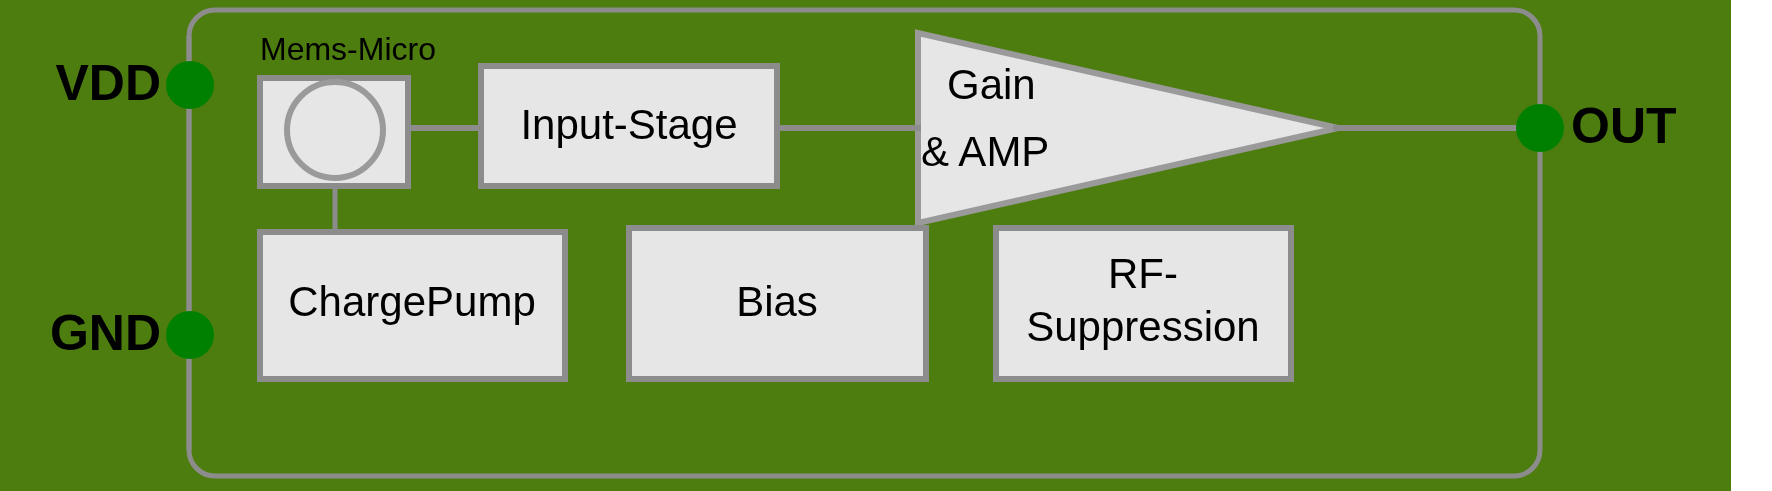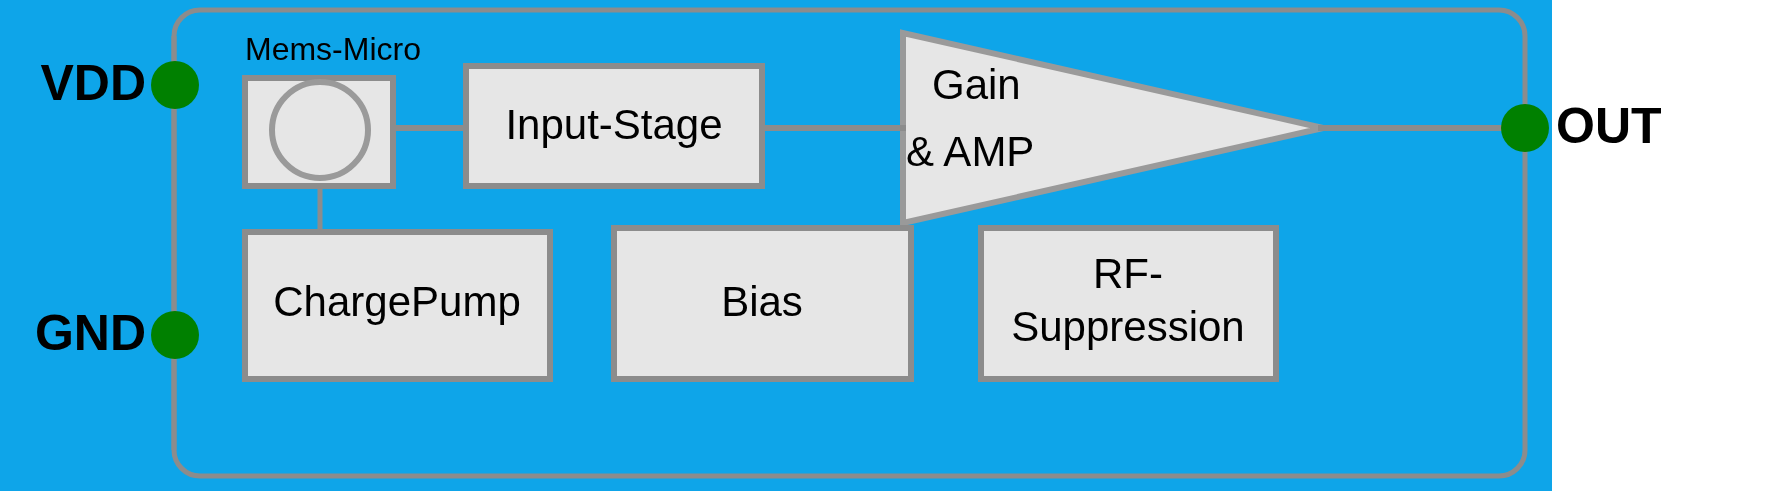--- a/index.html
+++ b/index.html
@@ -8,23 +8,24 @@
     background: #ffffff;
   }
   body {
     width: 1772px;
     height: 491px;
     font-family: "Liberation Sans", sans-serif;
     overflow: hidden;
   }
   #diagram-root {
     position: relative;
-    width: 1552px;
+    width: 1716px;
     height: 491px;
-    background: #0ea5e9;
+    background: #4d7c0f;
+    padding-left: 15px;
   }
   svg#schematic {
     display: block;
     width: 1772px;
     height: 491px;
   }
   .block-rect {
     fill: #e6e6e6;
     stroke: #8c8c8c;
     stroke-width: 6;

